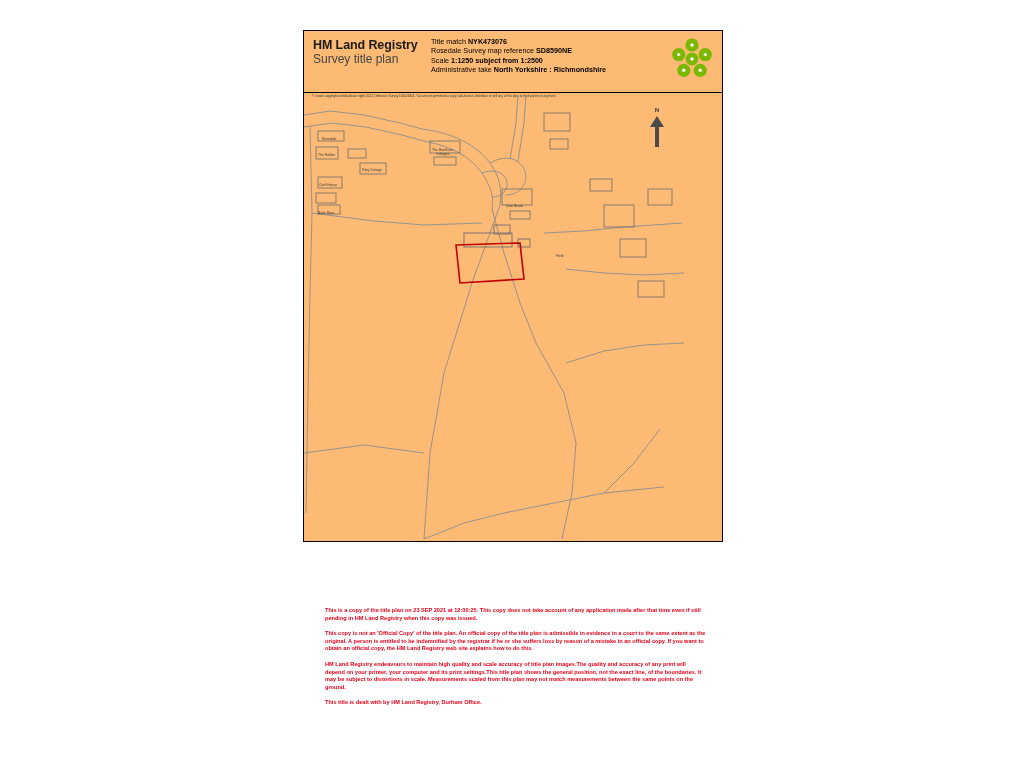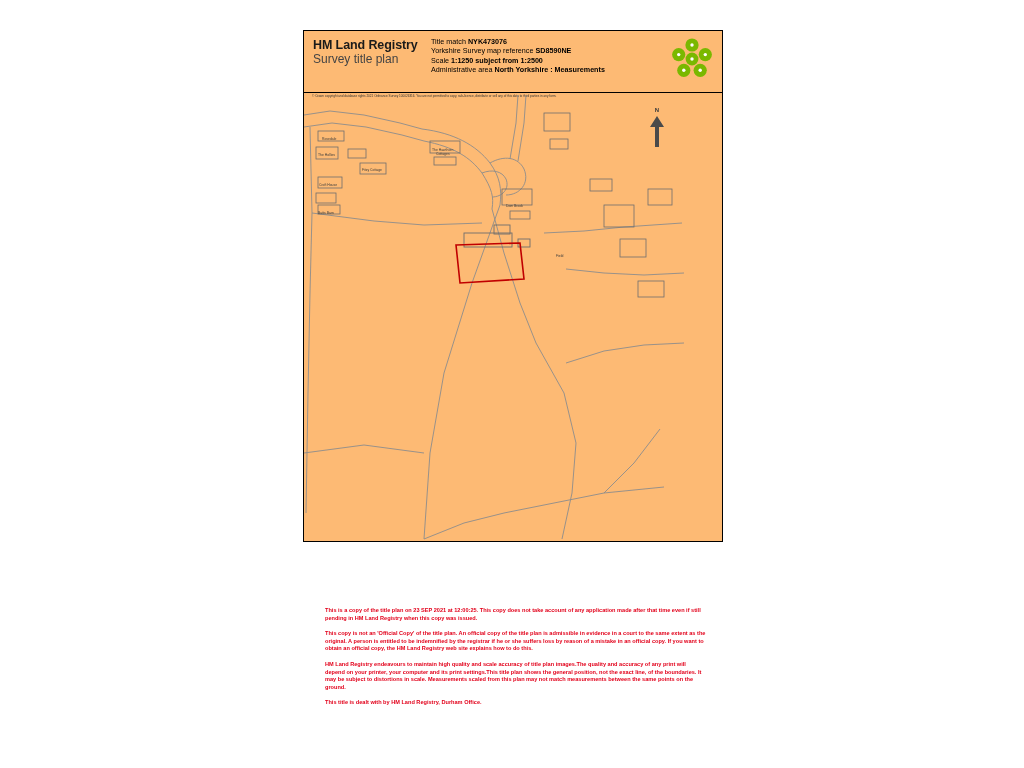--- a/index.html
+++ b/index.html
@@ -137,30 +137,30 @@
         <div class="line1">HM Land Registry</div>
         <div class="line2">Survey title plan</div>
       </div>
 
       <div class="meta">
         <div>
           <span>Title match</span>
           <b>NYK473076</b>
         </div>
         <div>
-          <span>Yorkshire Survey map reference</span>
+          <span>Rosedale Survey map reference</span>
           <b>SD8590NE</b>
         </div>
         <div>
           <span>Scale</span>
           <b>1:1250 subject from 1:2500</b>
         </div>
         <div>
-          <span>Administrative area</span>
-          <b>North Yorkshire : Measurements</b>
+          <span>Administrative take</span>
+          <b>North Yorkshire : Richmondshire</b>
         </div>
       </div>
 
       <div class="logo">
         <svg width="44" height="44" viewBox="0 0 44 44">
           <g fill="#7ab800">
             <circle cx="22" cy="8" r="6.6"></circle>
             <circle cx="35.3" cy="17.6" r="6.6"></circle>
             <circle cx="30.2" cy="33.3" r="6.6"></circle>
             <circle cx="13.8" cy="33.3" r="6.6"></circle>

